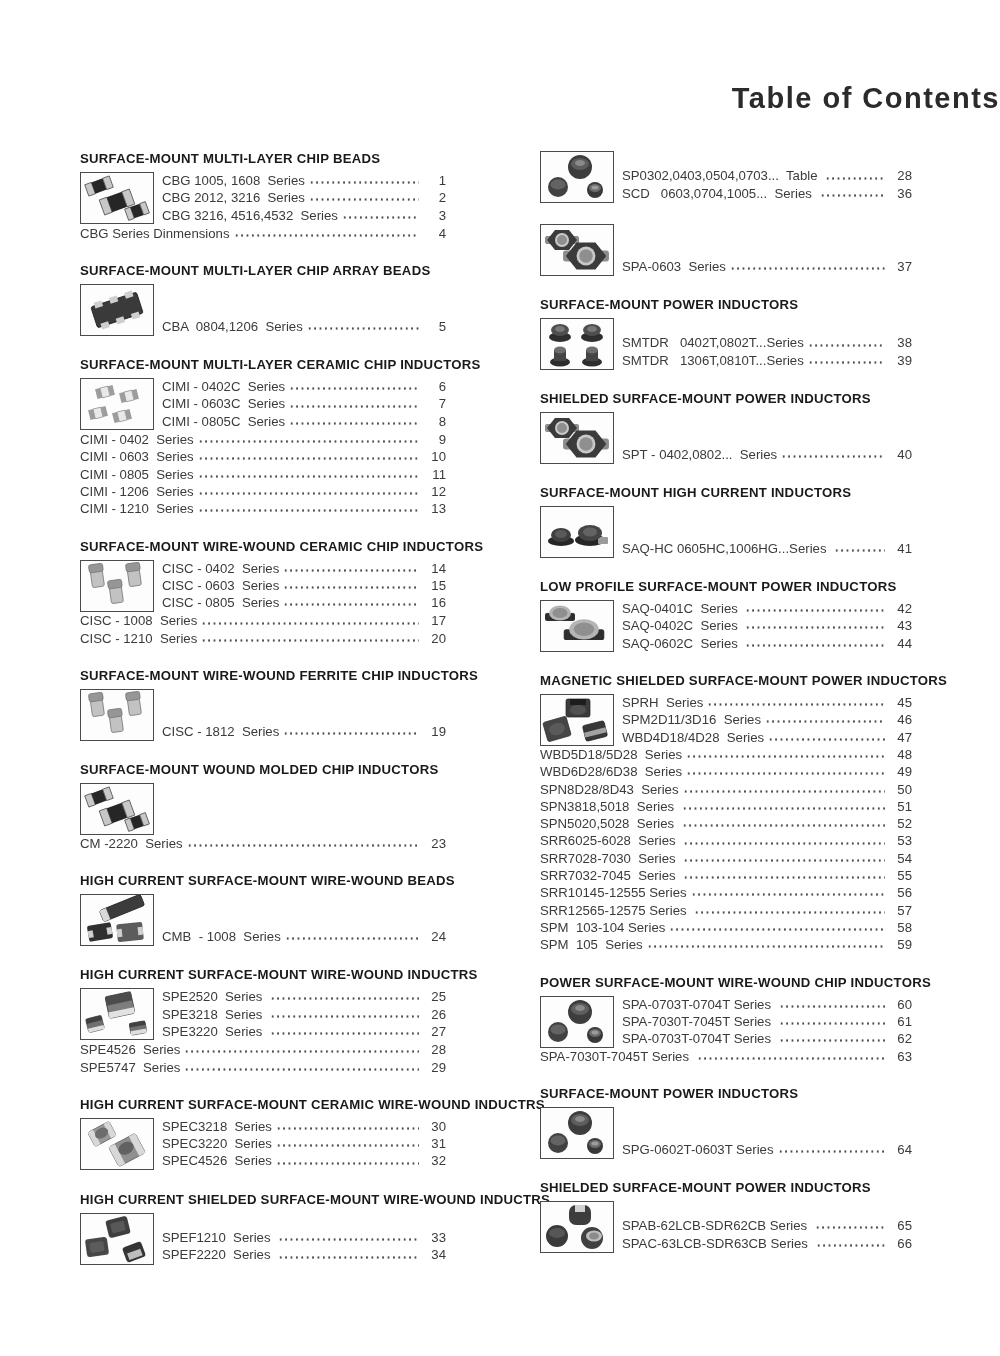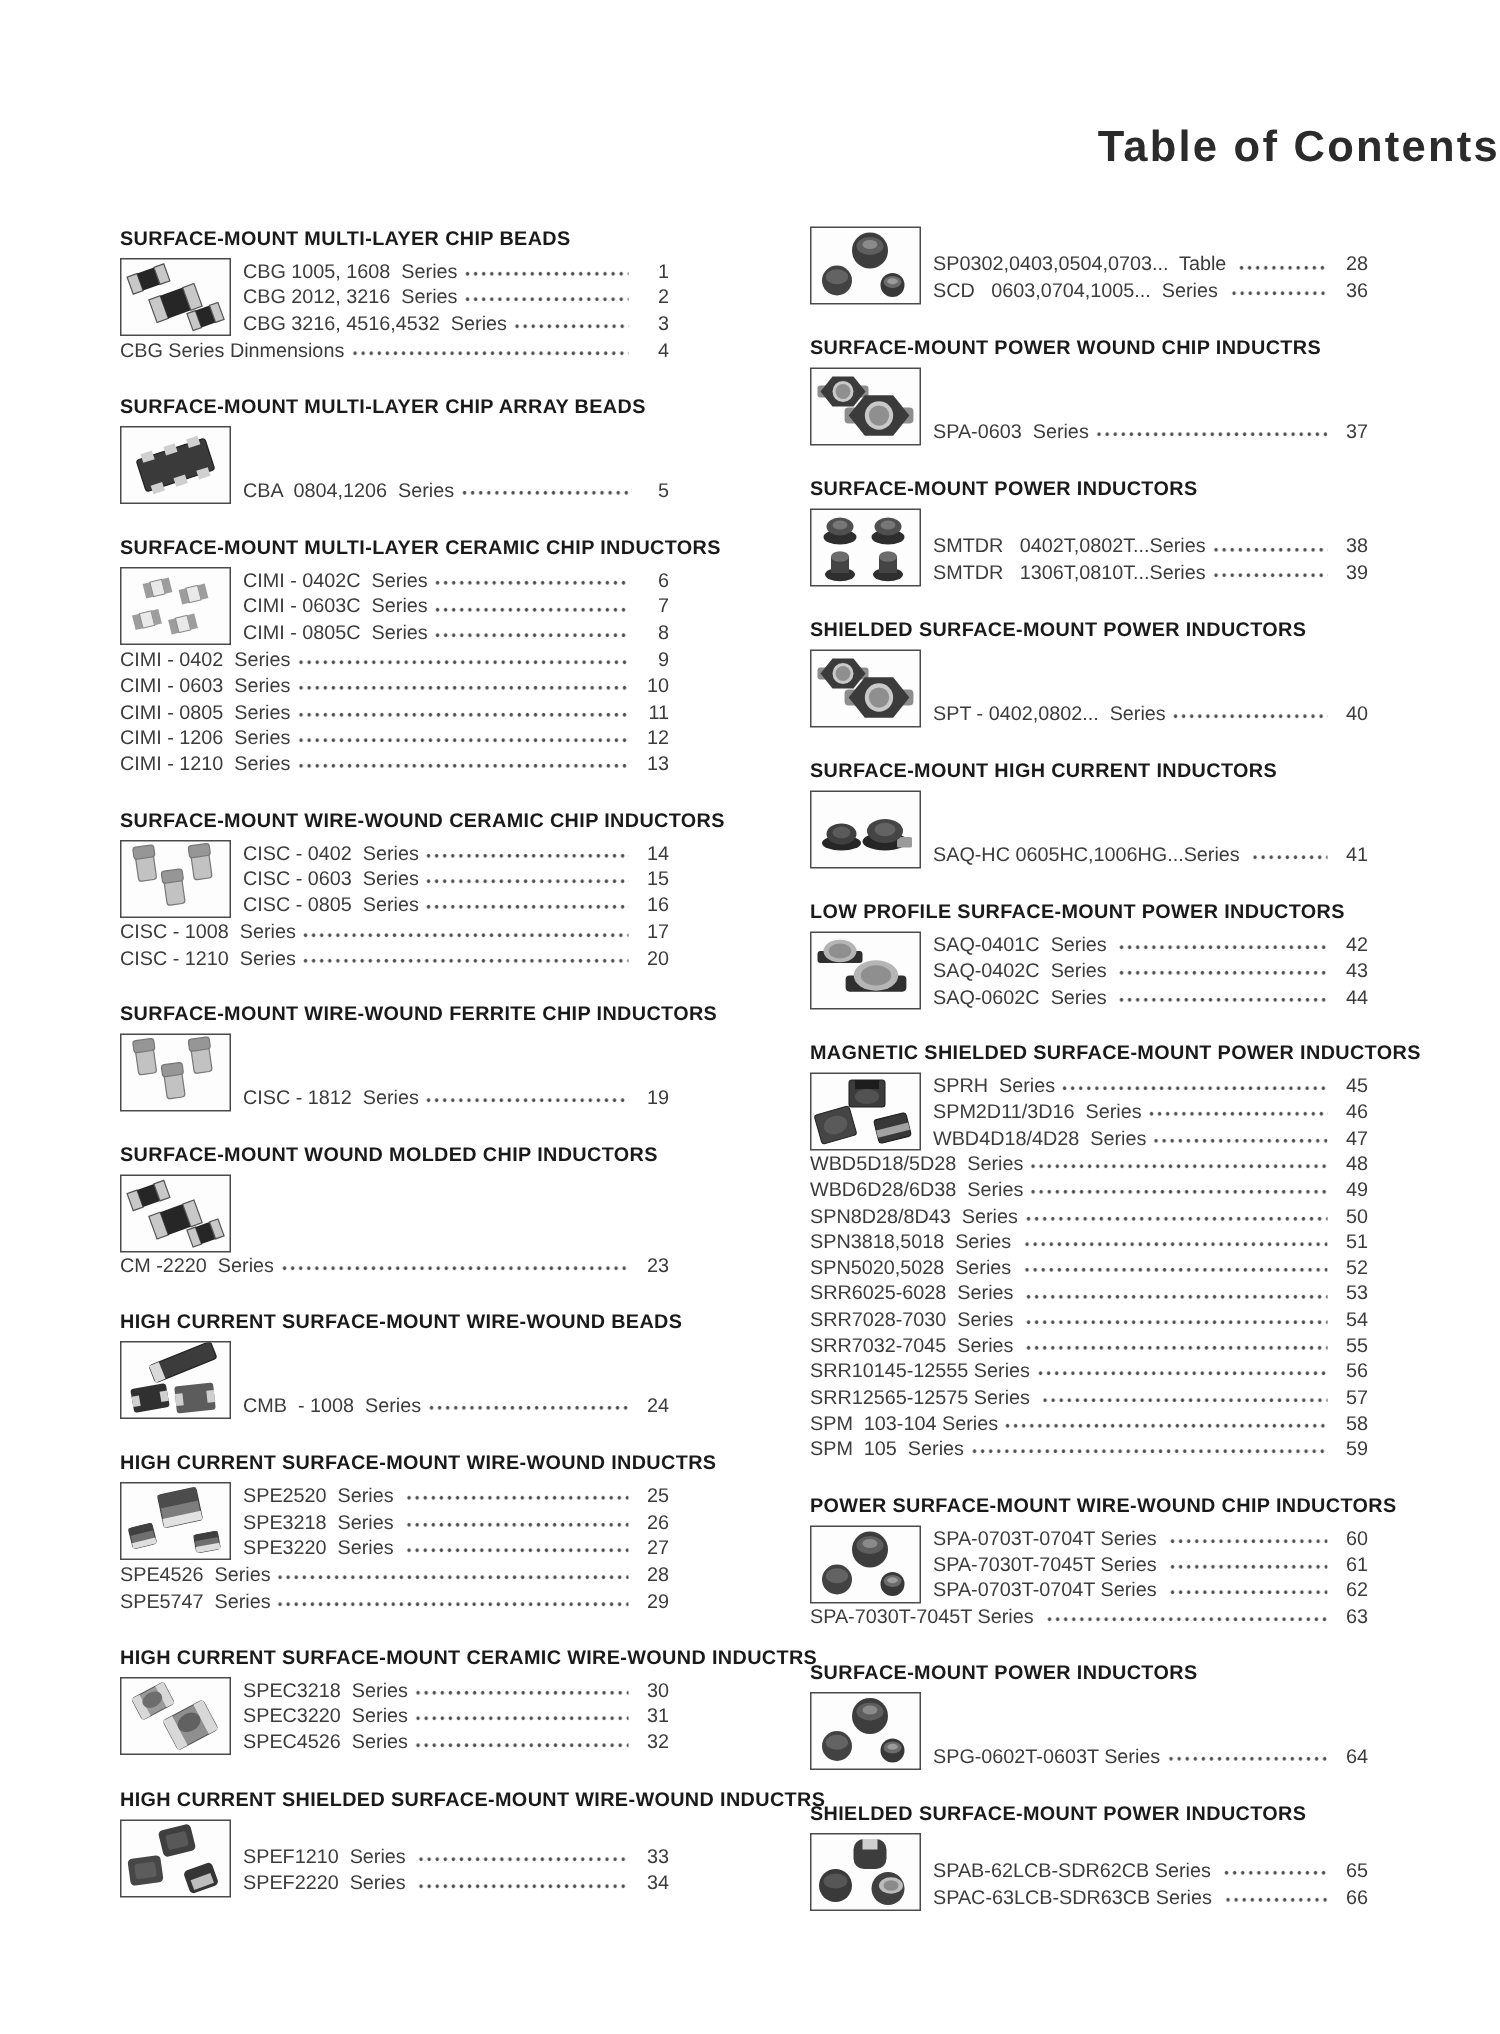--- a/index.html
+++ b/index.html
@@ -497,21 +497,20 @@
               <div class="row">
     <span class="row-label">SCD   0603,0704,1005...  Series </span>
     <span class="dots"></span>
     <span class="row-page">36</span>
   </div>
             </div>
     </div>
 
   </section>
         <section class="toc-section">
-    <h2 class="sec-heading">SURFACE-MOUNT POWER WOUND CHIP INDUCTRS</h2>
     <div class="sec-body">
       <div class="photo">
               <svg viewBox="0 0 70 50">
                 <g transform="translate(20,15)">
                   <rect x="-17" y="-4" width="34" height="8" rx="2" fill="#8d8d8d"></rect>
                   <path d="M-15,0 L-7,-10 L7,-10 L15,0 L7,10 L-7,10 Z" fill="#3b3b3b"></path>
                   <circle r="7" fill="#c9c9c9"></circle>
                   <circle r="5" fill="#8f8f8f"></circle>
                 </g>
                 <g transform="translate(44,31) scale(1.35)">

